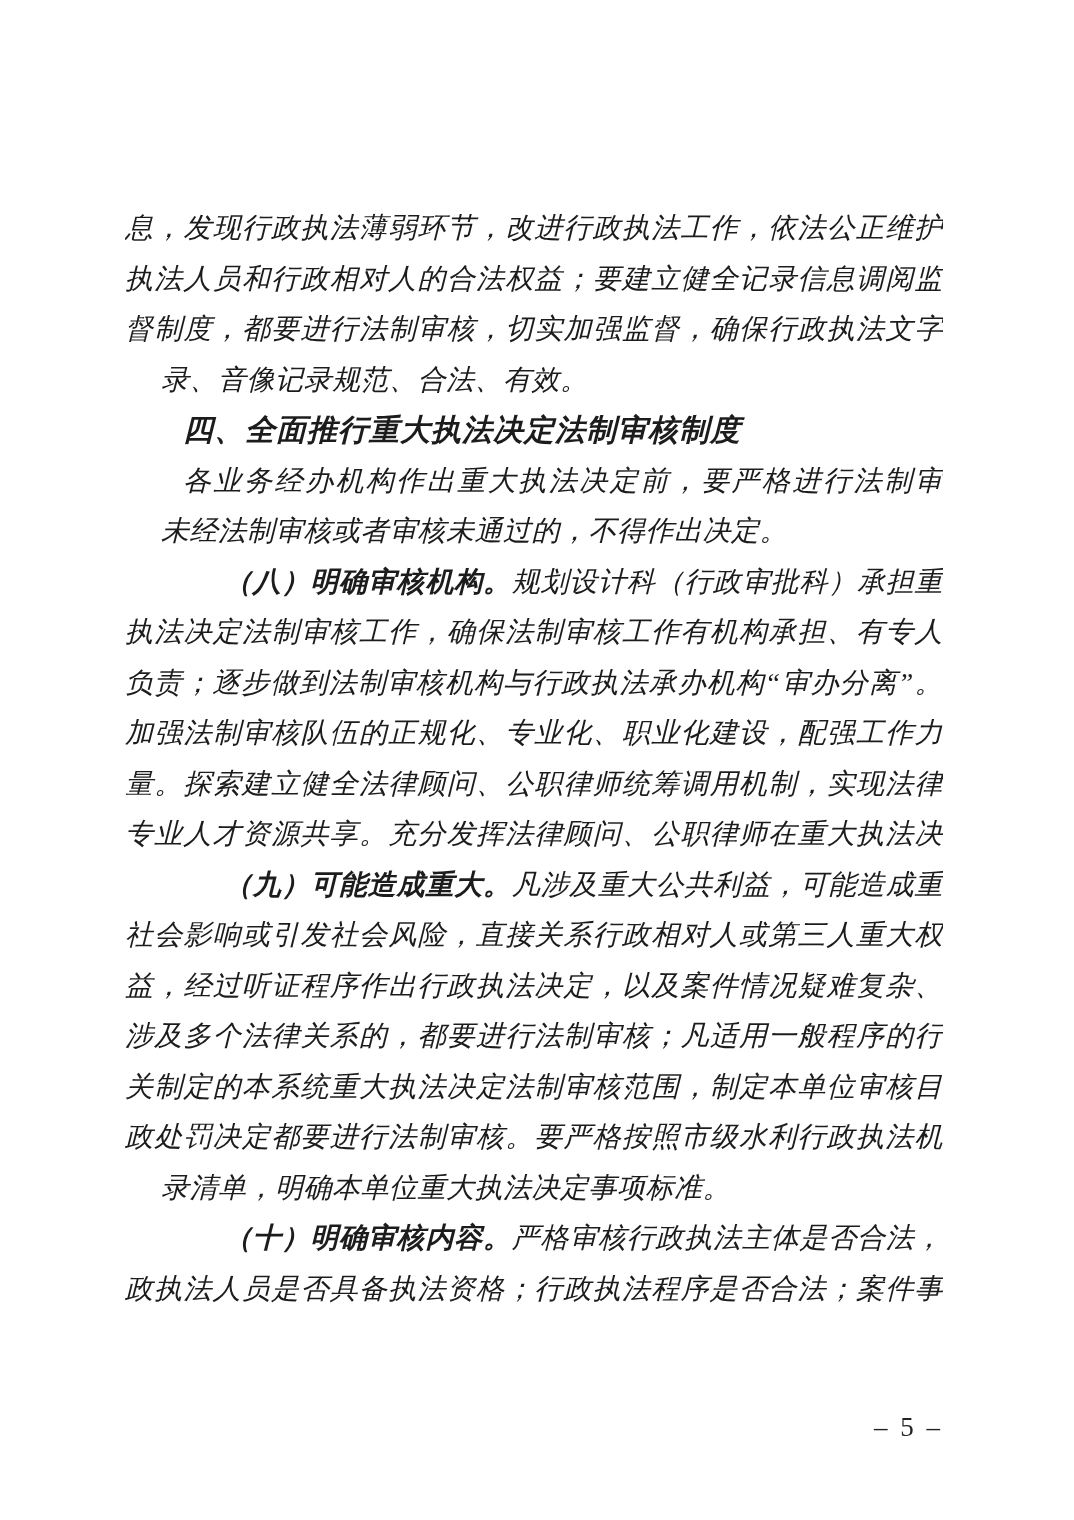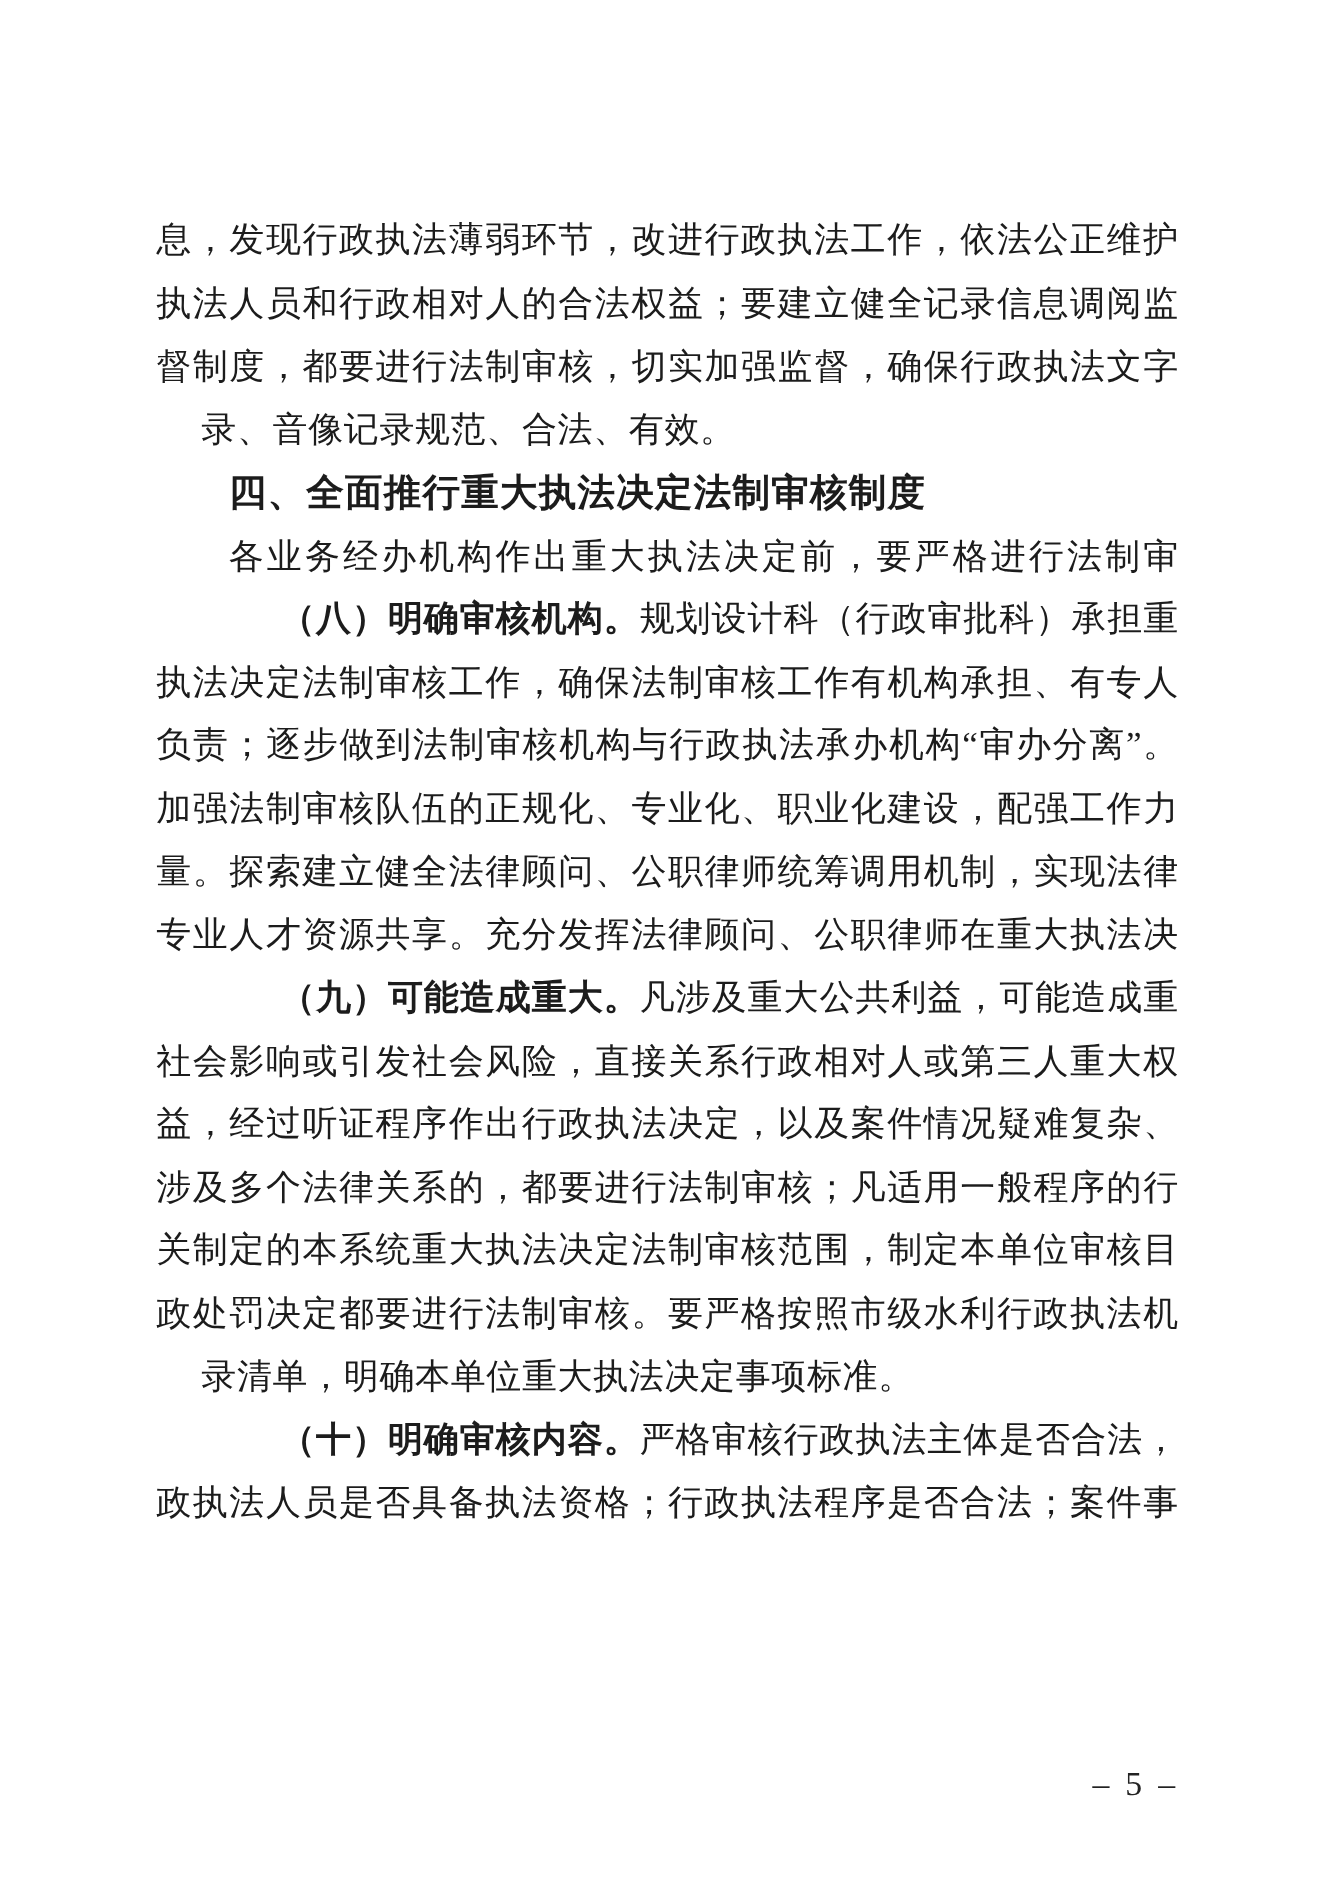--- a/index.html
+++ b/index.html
@@ -8,22 +8,23 @@
     width: 1074px;
     height: 1520px;
     background: #ffffff;
     overflow: hidden;
     font-family: "Liberation Serif", "DejaVu Serif", serif;
     color: #1c1c1c;
   }
   .text-block {
     position: absolute;
     left: 125px;
-    top: 168px;
+    top: 203px;
     width: 818px;
+    font-style: italic;
   }
   .line {
     height: 50.5px;
     line-height: 50.5px;
     font-size: 28px;
     letter-spacing: 0.5px;
     text-align: justify;
     text-justify: inter-character;
     white-space: nowrap;
   }
@@ -55,20 +56,21 @@
   <div class="text-block">
 
     <div class="line fill">息，发现行政执法薄弱环节，改进行政执法工作，依法公正维护</div>
     <div class="line fill">执法人员和行政相对人的合法权益；要建立健全记录信息调阅监</div>
     <div class="line fill">督制度，都要进行法制审核，切实加强监督，确保行政执法文字记</div>
     <div class="line end">录、音像记录规范、合法、有效。</div>
 
     <div class="line heading indent">四、全面推行重大执法决定法制审核制度</div>
 
     <div class="line fill indent">各业务经办机构作出重大执法决定前，要严格进行法制审核，</div>
+    <div class="line end">未经法制审核或者审核未通过的，不得作出决定。</div>
 
     <div class="line fill indent"><span class="lead">（八）明确审核机构。</span><span>规划设计科（行政审批科）承担重大</span></div>
     <div class="line fill">执法决定法制审核工作，确保法制审核工作有机构承担、有专人</div>
     <div class="line fill">负责；逐步做到法制审核机构与行政执法承办机构“审办分离”。</div>
     <div class="line fill">加强法制审核队伍的正规化、专业化、职业化建设，配强工作力</div>
     <div class="line fill">量。探索建立健全法律顾问、公职律师统筹调用机制，实现法律</div>
     <div class="line fill">专业人才资源共享。充分发挥法律顾问、公职律师在重大执法决</div>
 
     <div class="line fill indent"><span class="lead">（九）可能造成重大。</span><span>凡涉及重大公共利益，可能造成重大</span></div>
     <div class="line fill">社会影响或引发社会风险，直接关系行政相对人或第三人重大权</div>

